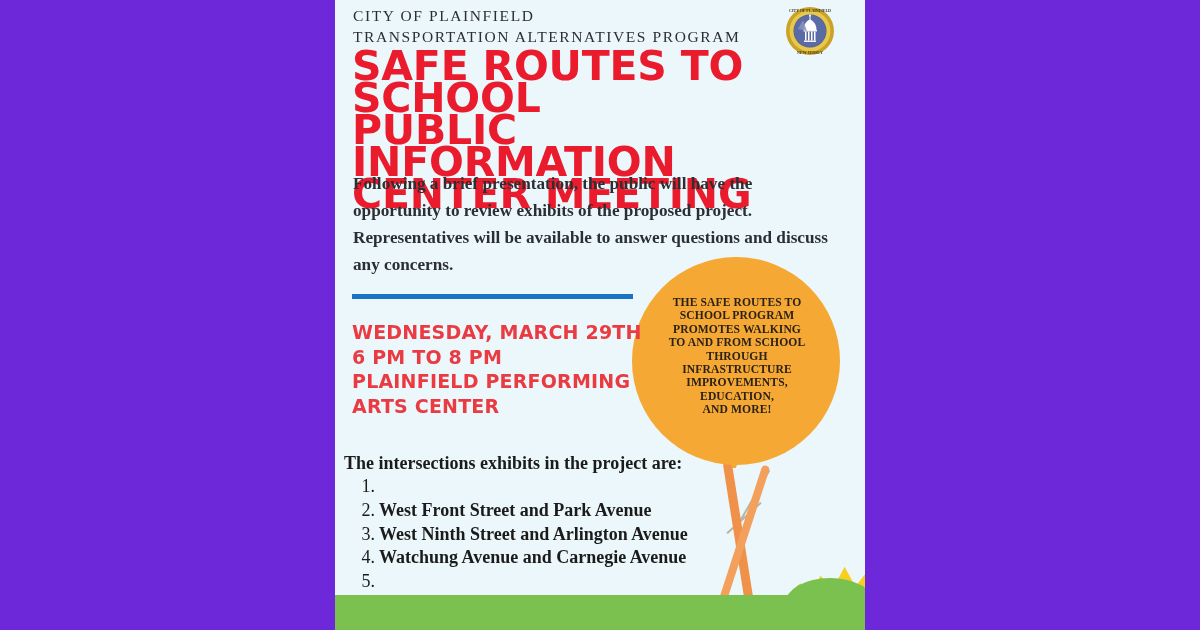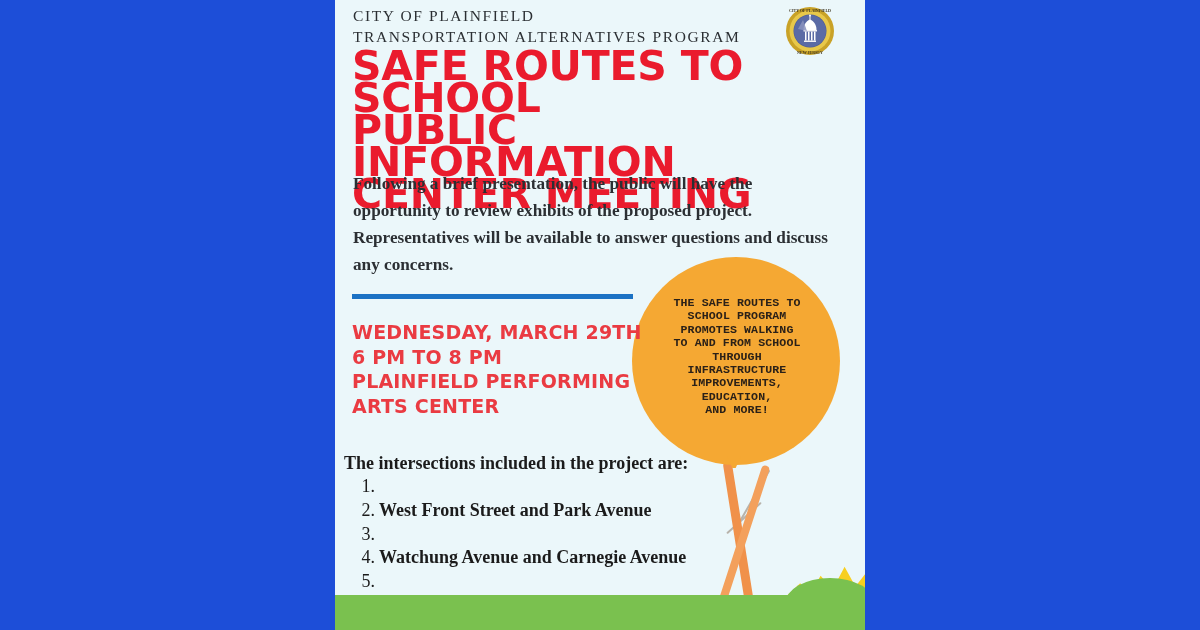--- a/index.html
+++ b/index.html
@@ -5,21 +5,21 @@
   * { margin:0; padding:0; box-sizing:border-box; }
   html, body {
     width:1200px; height:630px;
     background:#ffffff;
     font-family:"Liberation Sans", sans-serif;
     overflow:hidden;
   }
   #stage {
     position:relative;
     width:1200px; height:630px;
-    background:#1d4ed8;
+    background:#6d28d9;
   }
   
   #poster {
     position:absolute;
     left:335px; top:0;
     width:530px; height:630px;
     background:#ebf7fa;
     overflow:hidden;
   }
 
@@ -167,21 +167,21 @@
   }
   #event .el { display:block; white-space:nowrap; }
 
   
   #balloon-text {
     position:absolute;
     left:311px; top:296px;
     width:182px;
     text-align:center;
     color:#2b2118;
-    font-family:Liberation Mono, monospace;
+    font-family:Liberation Serif, serif;
     font-weight:bold;
     font-size:11.6px;
     line-height:13.4px;
     letter-spacing:0.1px;
     text-transform:uppercase;
     z-index:6;
   }
   #balloon-text .bl { display:block; }
 
   
@@ -273,31 +273,32 @@
         <span class="bl">SCHOOL PROGRAM</span>
         <span class="bl">PROMOTES WALKING</span>
         <span class="bl">TO AND FROM SCHOOL</span>
         <span class="bl">THROUGH</span>
         <span class="bl">INFRASTRUCTURE</span>
         <span class="bl">IMPROVEMENTS,</span>
         <span class="bl">EDUCATION,</span>
         <span class="bl">AND MORE!</span>
       </div>
 
-      <div id="isect-head">The intersections included in the project are:</div>
+      <div id="isect-head">The intersections exhibits in the project are:</div>
       <ol id="isect-list">
           <li>
             <span class="num">1.</span>
           </li>
           <li>
             <span class="num">2.</span>
             <span>West Front Street and Park Avenue</span>
           </li>
           <li>
             <span class="num">3.</span>
+            <span>West Ninth Street and Arlington Avenue</span>
           </li>
           <li>
             <span class="num">4.</span>
             <span>Watchung Avenue  and Carnegie Avenue</span>
           </li>
           <li>
             <span class="num">5.</span>
           </li>
         </ol>
 

